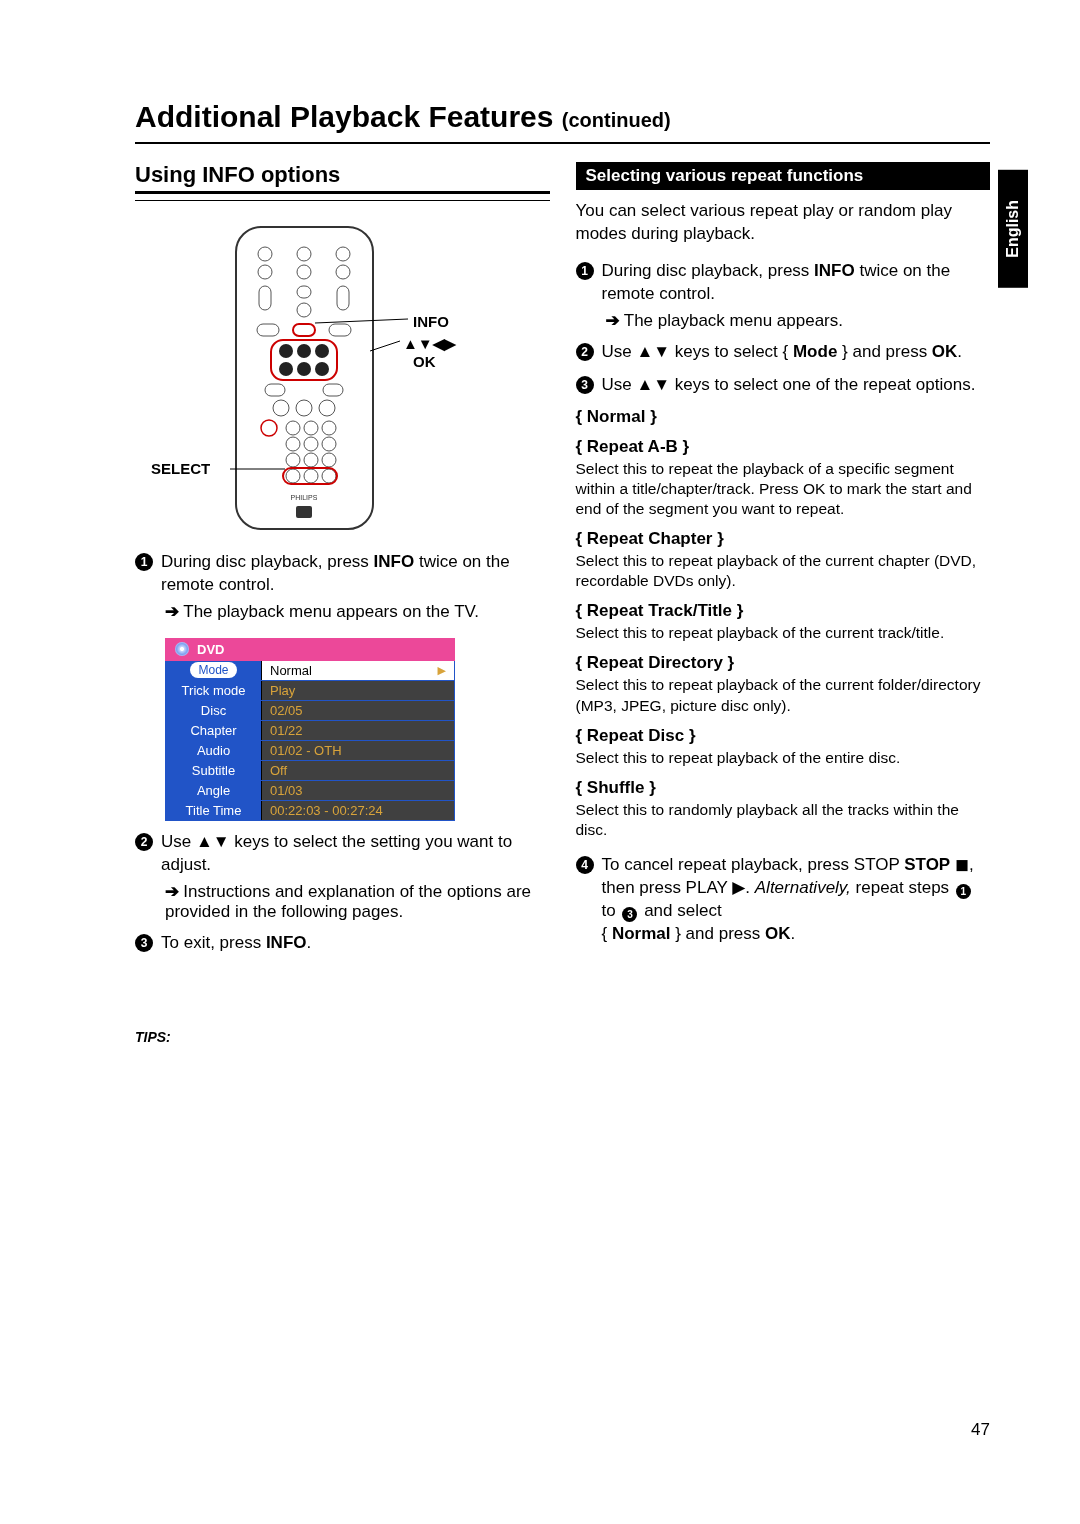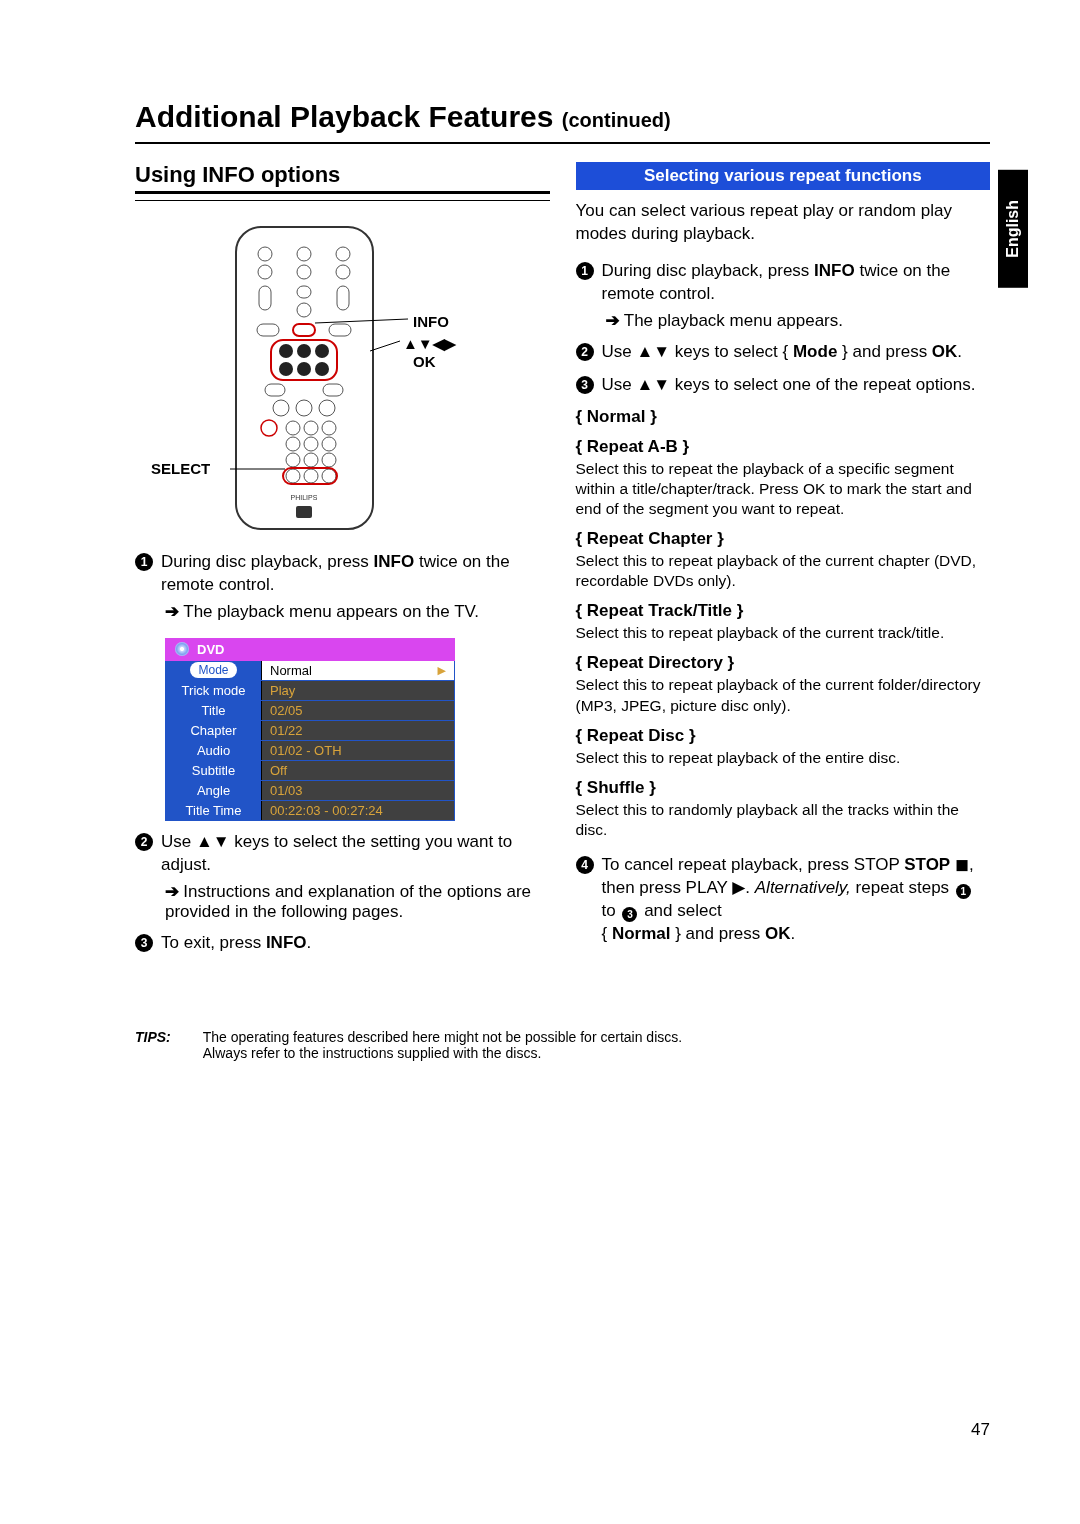--- a/index.html
+++ b/index.html
@@ -124,21 +124,21 @@
   .sub-arrow .arrow {
     font-weight: bold;
     margin-right: 4px;
   }
   .osd {
     margin: 16px 0 10px 30px;
     width: 290px;
     font-size: 13px;
   }
   .osd-header {
-    background: #d946ef;
+    background: #ec4899;
     color: #fff;
     font-weight: bold;
     padding: 4px 10px;
     display: flex;
     align-items: center;
     gap: 8px;
   }
   .osd-header .disc {
     width: 14px; height: 14px; border-radius: 50%;
     background: radial-gradient(circle, #fff 20%, #c9d9ff 22%, #7fa0ef 55%, #c9d9ff 80%);
@@ -177,27 +177,26 @@
   }
   .osd-row.sel .osd-value {
     background: #fff;
     color: #000;
   }
   .osd-row.sel .osd-value .play-ind {
     color: #d8a33a;
     font-size: 11px;
   }
   .right-section-bar {
-    background: #1d4ed8;
+    background: #000000;
     color: #fff;
     font-weight: bold;
     font-size: 17px;
     padding: 4px 10px;
     margin: 0 0 10px 0;
-    text-align: center;
   }
   .right-intro {
     font-size: 17px;
     line-height: 1.35;
     margin-bottom: 14px;
   }
   .opt-block {
     margin: 10px 0 0 0;
   }
   .opt-name {
@@ -206,21 +205,21 @@
   }
   .opt-desc {
     font-size: 15.5px;
     line-height: 1.3;
     margin-top: 2px;
   }
   .tips {
     margin-top: 70px;
     font-size: 14px;
     display: flex;
-    gap: 32px;
+    gap: 16px;
   }
   .tips-label {
     font-weight: bold;
     font-style: italic;
     flex: none;
   }
   .pagenum {
     position: absolute;
     right: 90px;
     bottom: 84px;
@@ -343,21 +342,21 @@
                 <span class="play-ind">▶</span>
               </div>
             </div>
             <div class="osd-row">
               <div class="osd-label">Trick mode</div>
               <div class="osd-value">
                 <span>Play</span>
               </div>
             </div>
             <div class="osd-row">
-              <div class="osd-label">Title</div>
+              <div class="osd-label">Disc</div>
               <div class="osd-value">
                 <span>02/05</span>
               </div>
             </div>
             <div class="osd-row">
               <div class="osd-label">Chapter</div>
               <div class="osd-value">
                 <span>01/22</span>
               </div>
             </div>
@@ -461,18 +460,16 @@
           <span class="step-num inline">3</span>
           <span>and select</span><br>
           { <b>Normal</b> } and press <b>OK</b>.
         </div>
       </div>
     </div>
   </div>
 
   <div class="tips">
     <div class="tips-label">TIPS:</div>
-    <div style="white-space:pre-line;">The operating features described here might not be possible for certain discs.
-Always refer to the instructions supplied with the discs.</div>
   </div>
 
   <div class="pagenum">47</div>
 </div>
 
 </body></html>

